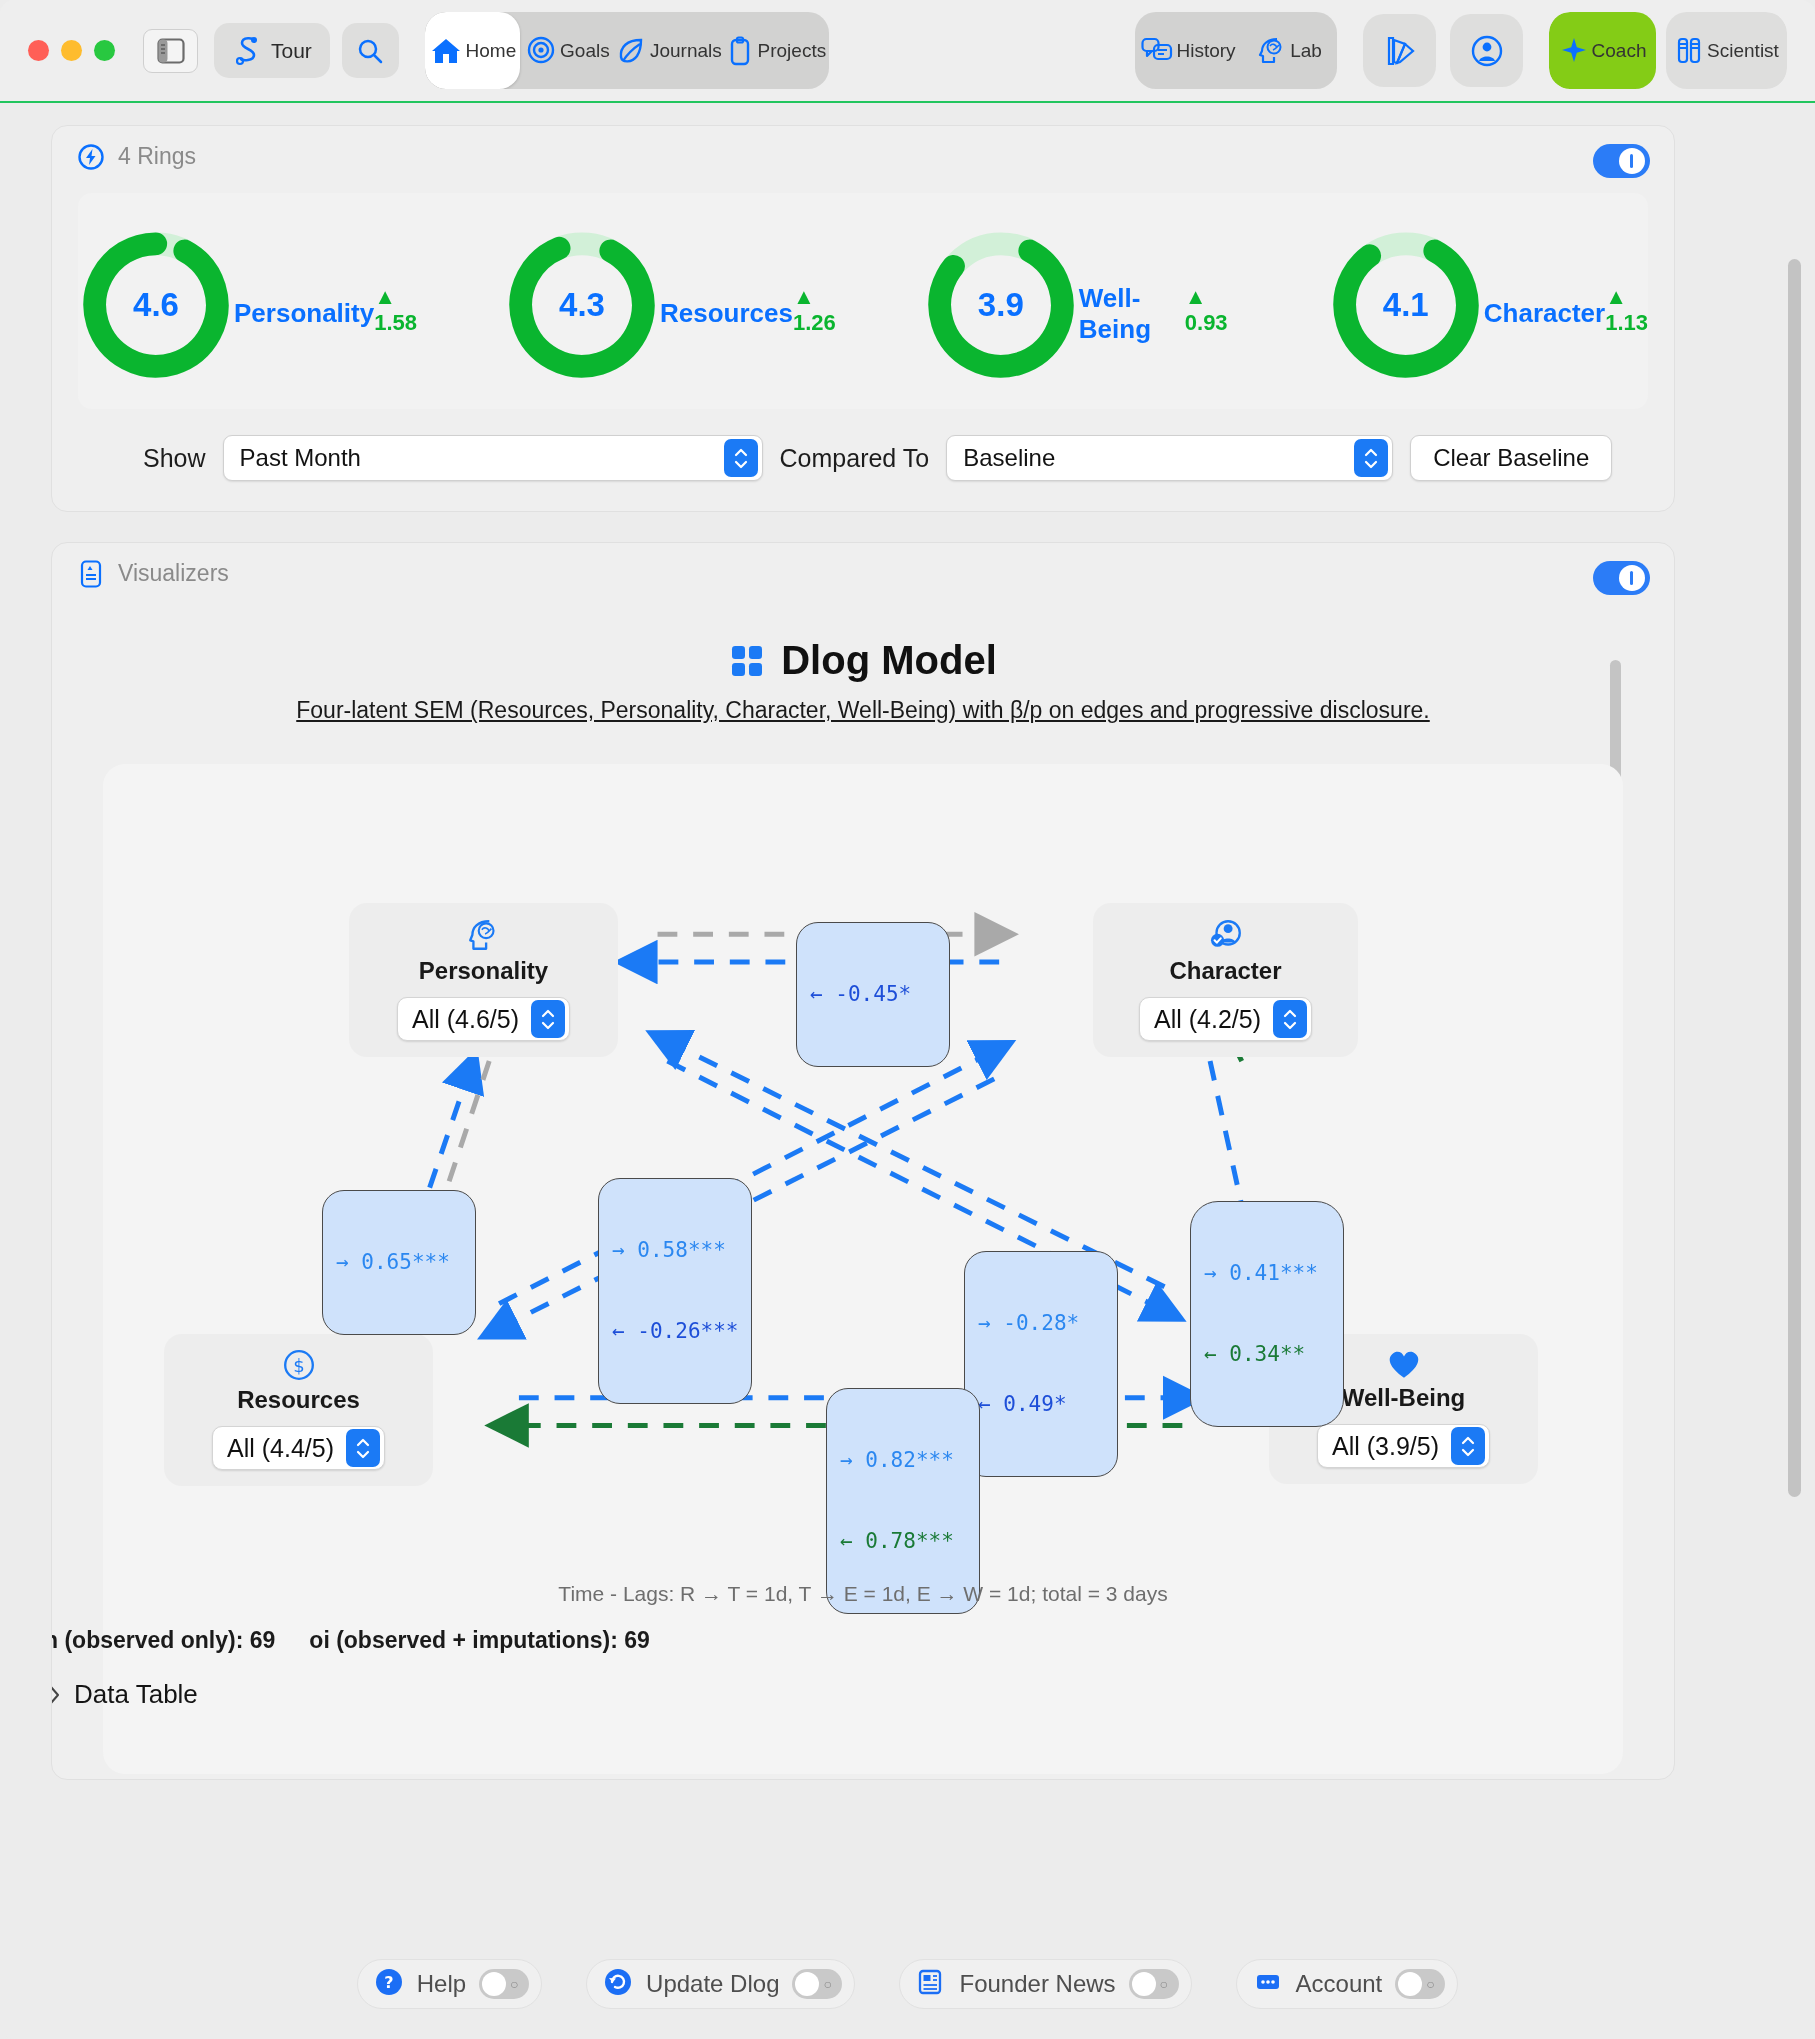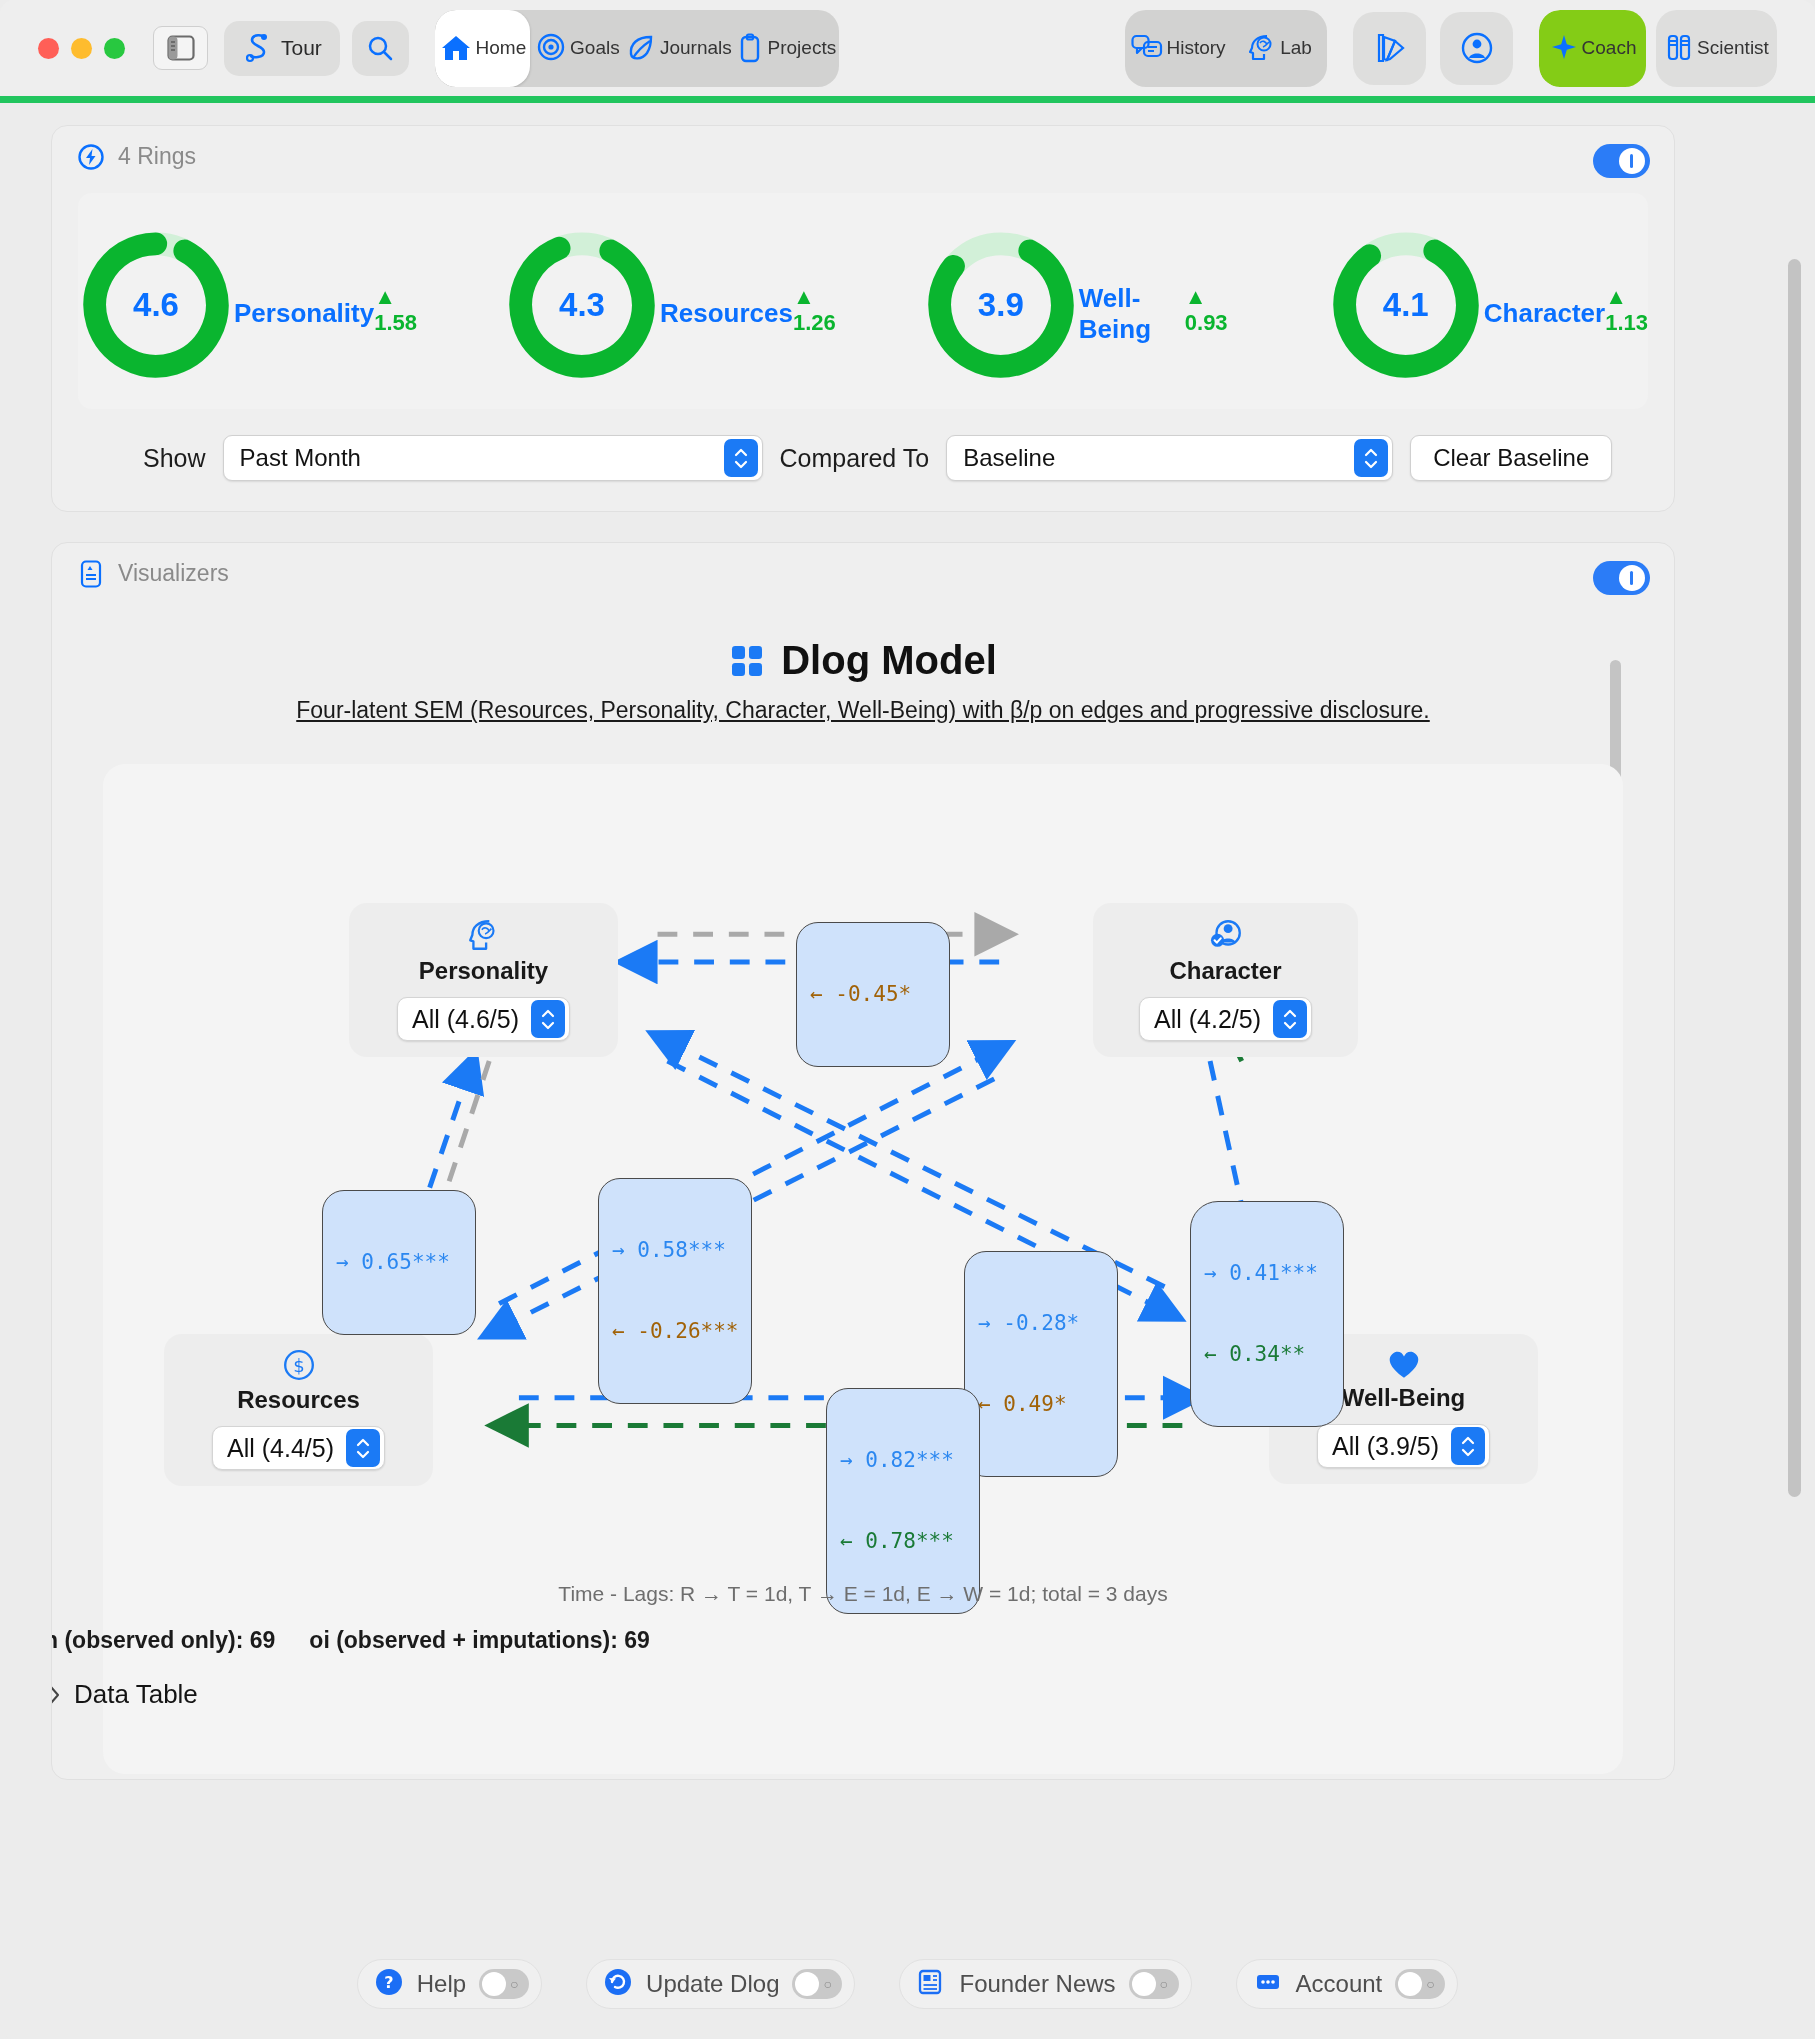--- a/index.html
+++ b/index.html
@@ -15,23 +15,23 @@
     background:#ececec;
     border-radius:14px;
     overflow:hidden;
     display:flex; flex-direction:column;
   }
 
   
   .titlebar {
     height:103px; flex:0 0 103px;
     background:#eeeeee;
-    border-bottom:7px solid #22c55e;
+    border-bottom:2px solid #22c55e;
     display:flex; align-items:center;
-    padding:0 38px;
+    padding:0 28px;
     position:relative;
   }
   .traffic { display:flex; gap:12px; align-items:center; margin-right:28px; }
   .tl { width:21px; height:21px; border-radius:50%; }
   .tl.red{background:#ff5f57;} .tl.yellow{background:#febc2e;} .tl.green{background:#28c840;}
   .sidebar-toggle {
     width:55px; height:44px; border:1px solid #cfcfcf; border-radius:9px;
     background:#f4f4f4; display:flex; align-items:center; justify-content:center;
     margin-right:16px;
   }
@@ -151,21 +151,21 @@
   }
   .node .sel .sv{ font-size:25px; color:#101010; margin-right:12px;}
 
   .edge-label{
     position:absolute; background:#cfe2fb; border:1.5px solid #4a4a4a;
     border-radius:22px; padding:4px 13px;
     font-family:"DejaVu Sans Mono", monospace; font-size:21px; line-height:27px;
     white-space:pre;
   }
   .e-blue{ color:#2b87f0; }
-  .e-green{ color:#a16207; }
+  .e-green{ color:#1d4ed8; }
   .e-dgreen{ color:#1a7a36; }
 
   .timelag{
     position:absolute; left:0; right:0; top:818px; text-align:center;
     font-size:21px; color:#6e6e6e;
   }
   .nrow{
     position:absolute; left:-59px; top:863px;
     font-size:23px; font-weight:bold; color:#1b1b1b;
     display:flex; gap:34px;

